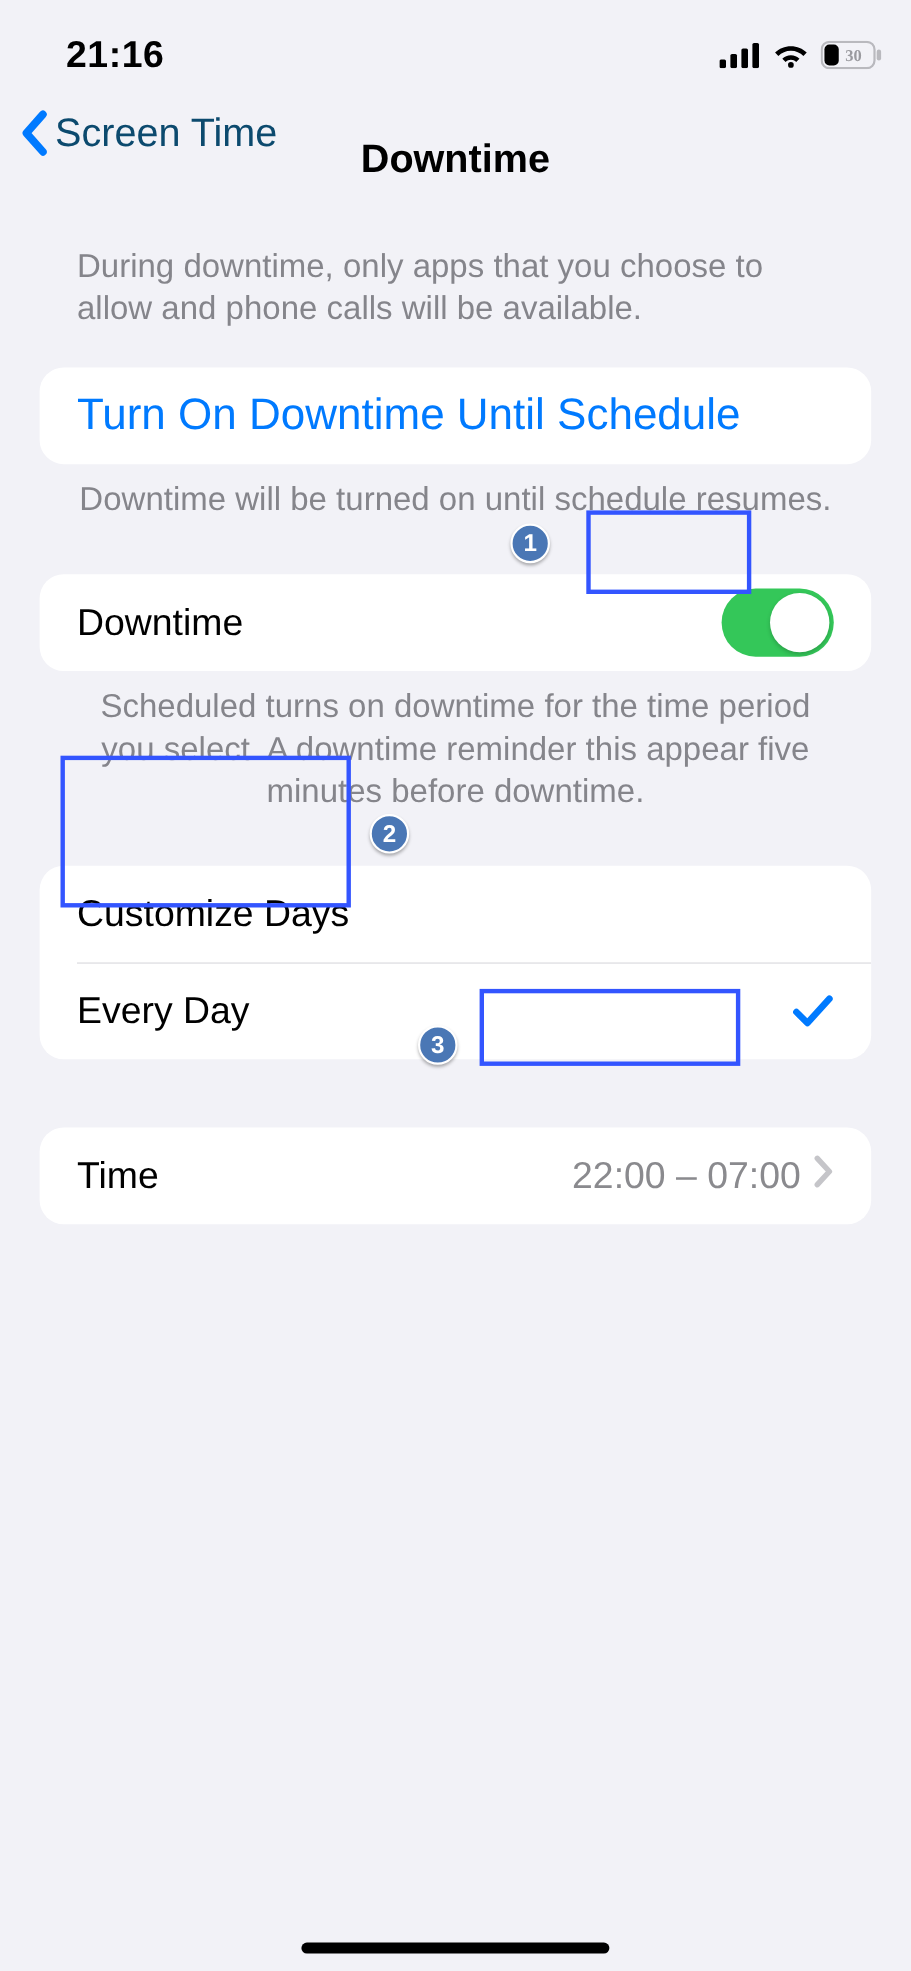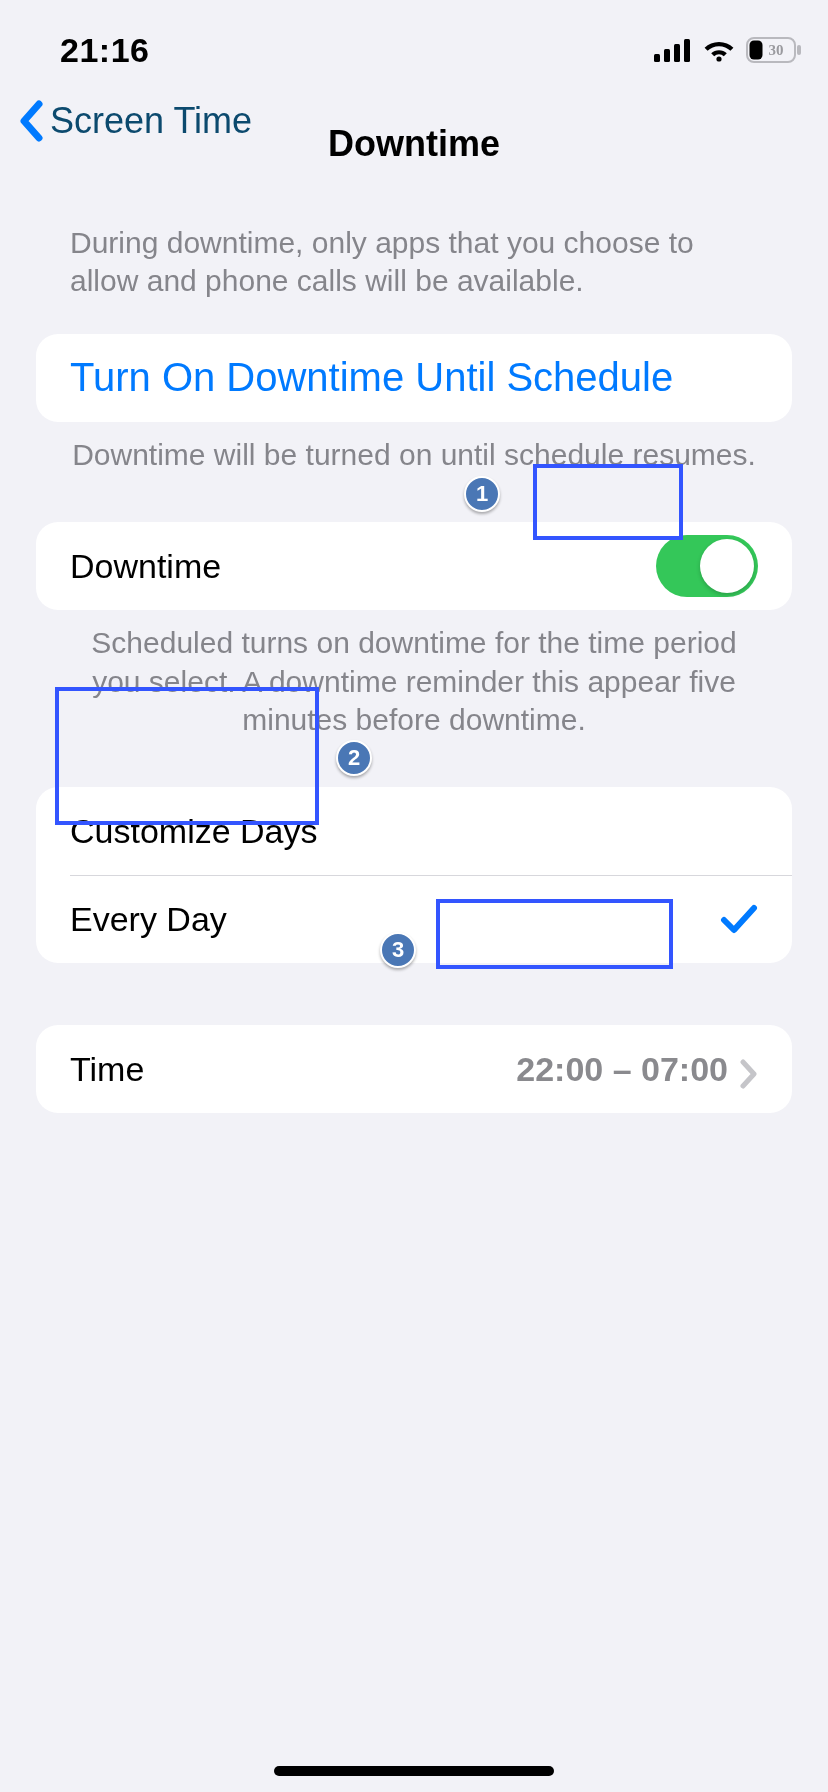--- a/index.html
+++ b/index.html
@@ -88,25 +88,24 @@
       position: absolute;
       left: 34px; right: 0; top: 0;
       height: 1px;
       background: #d7d7dc;
     }
     .row-label { font-size: 34px; }
     .row-blue { color: #007aff; font-size: 40px; }
 
     .row-trailing {
       display: flex;
-      align-items: flex-end;
+      align-items: flex-start;
       gap: 12px;
       color: #8a8a8e;
       font-size: 34px;
-      font-weight: bold;
     }
 
     
     .switch {
       width: 102px; height: 62px;
       border-radius: 31px;
       background: #34c759;
       position: relative;
     }
     .switch .knob {

